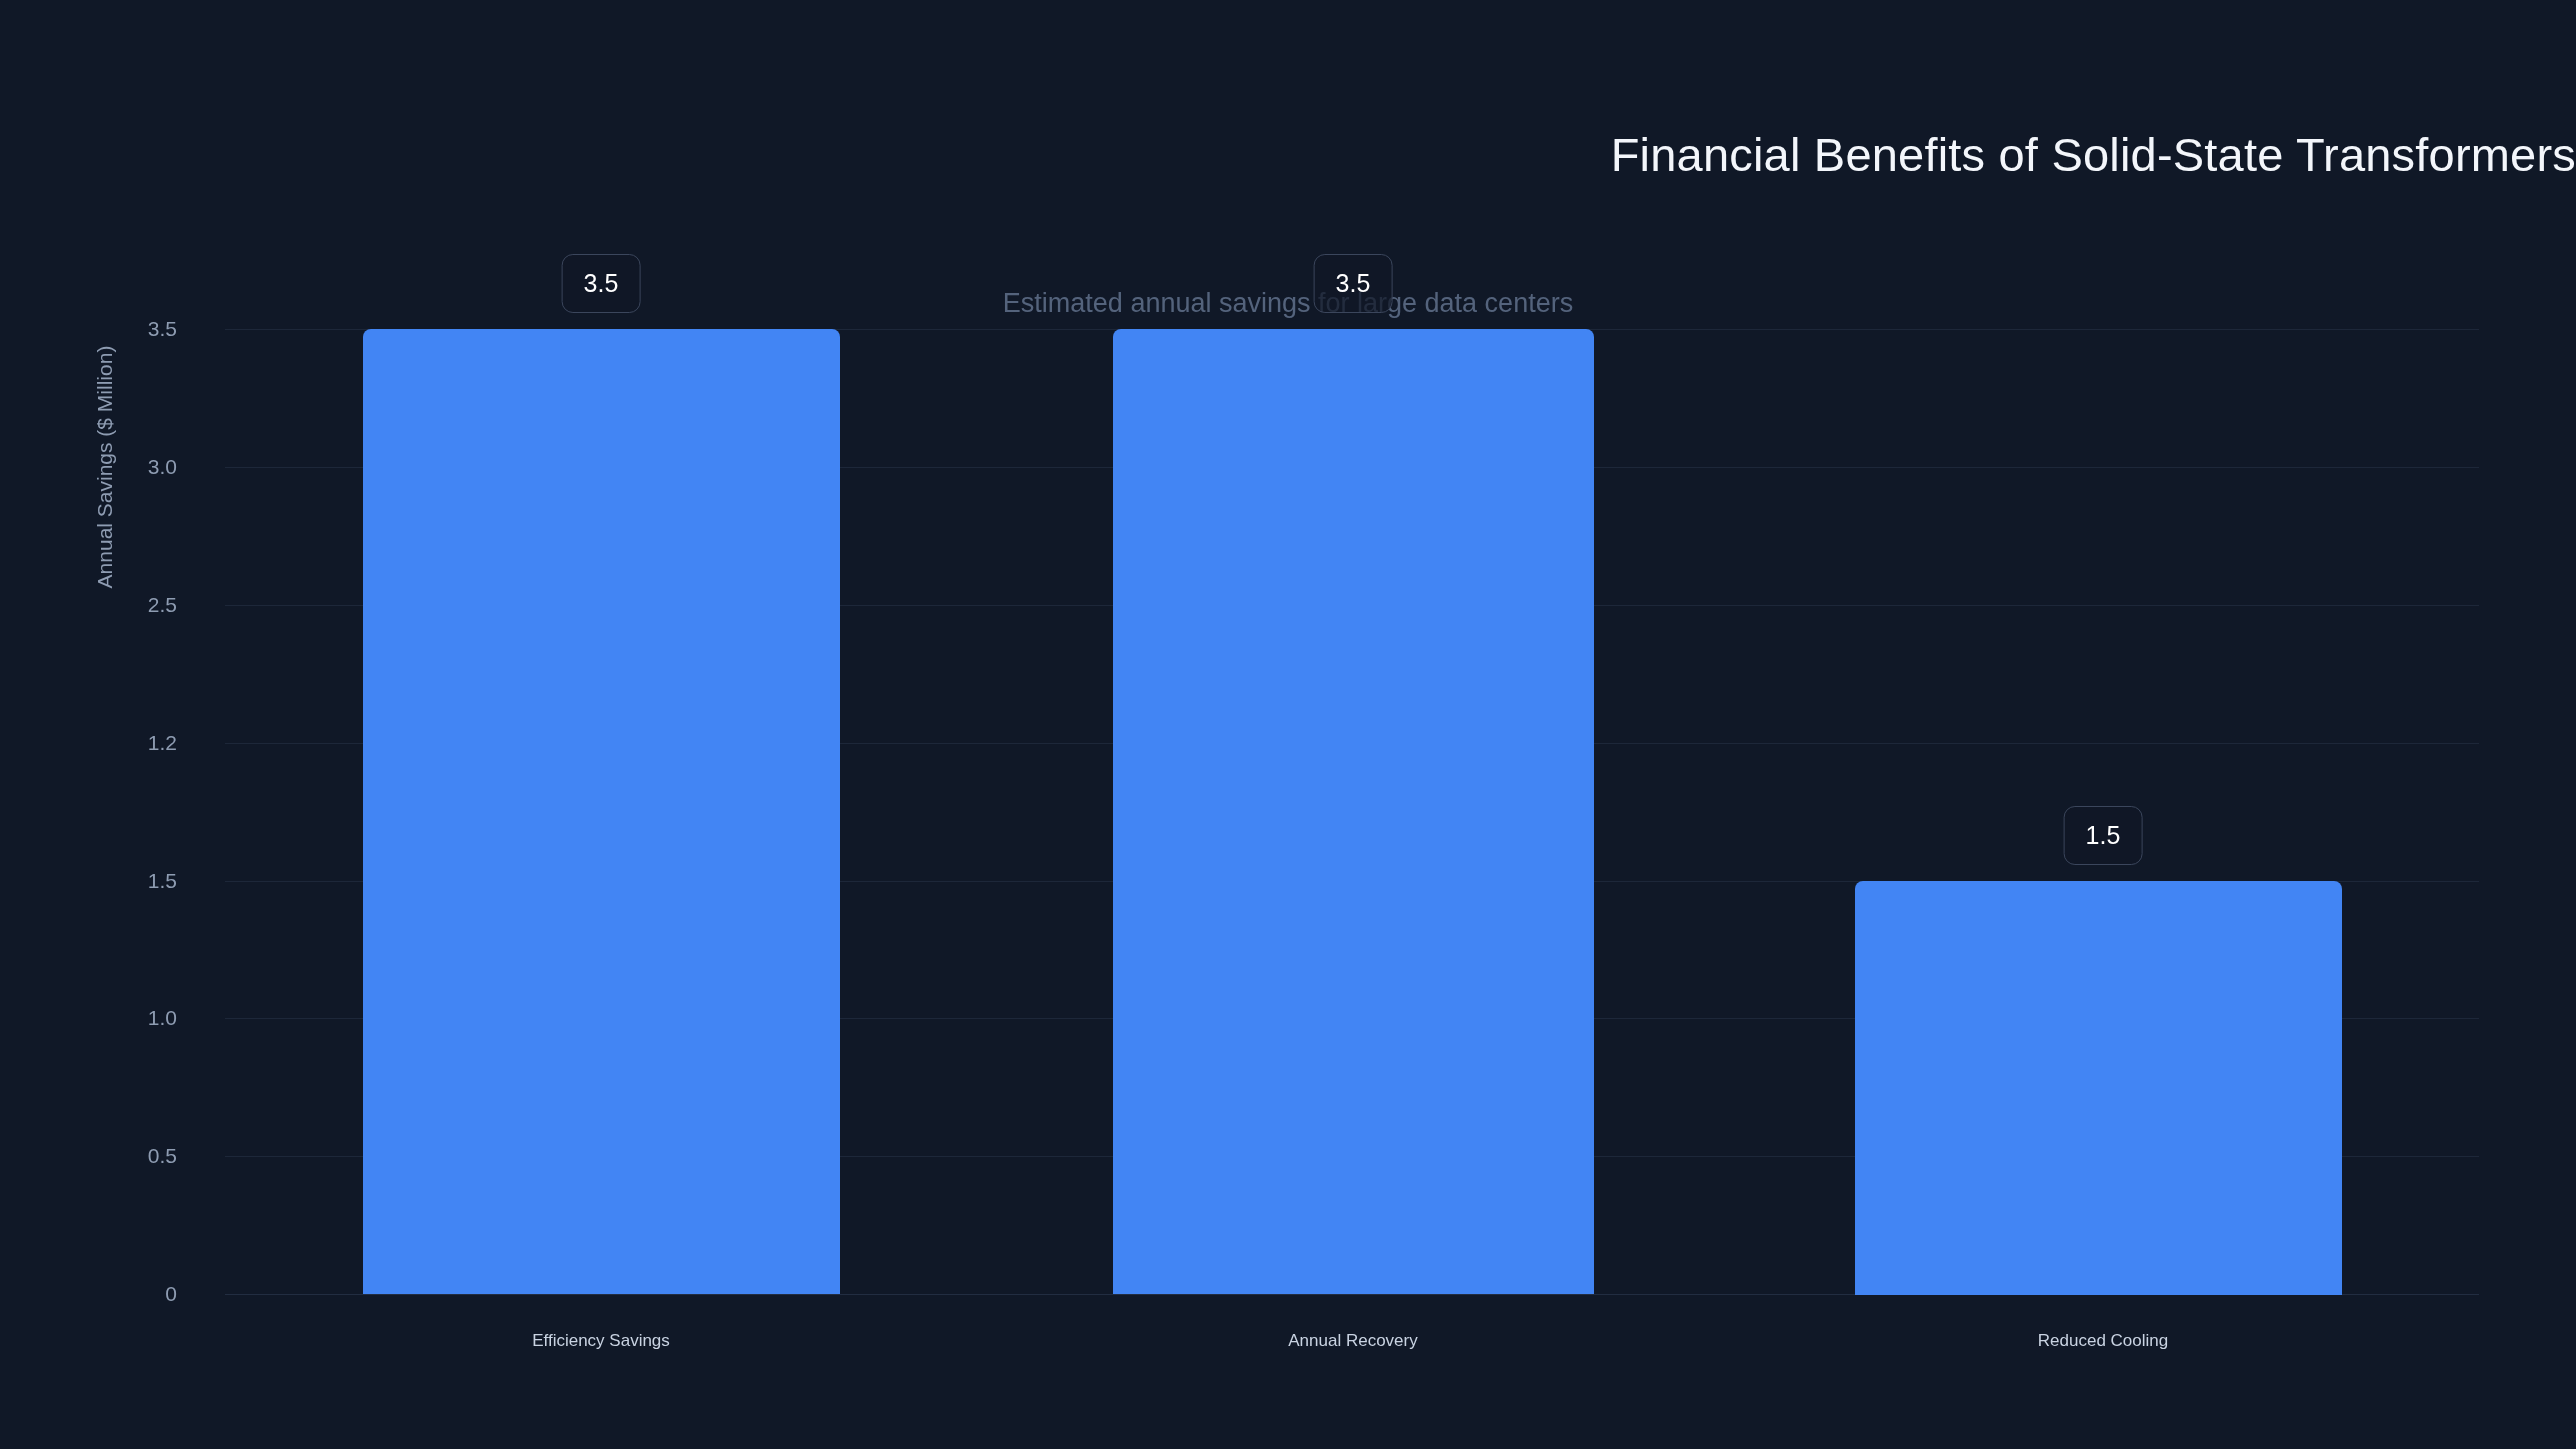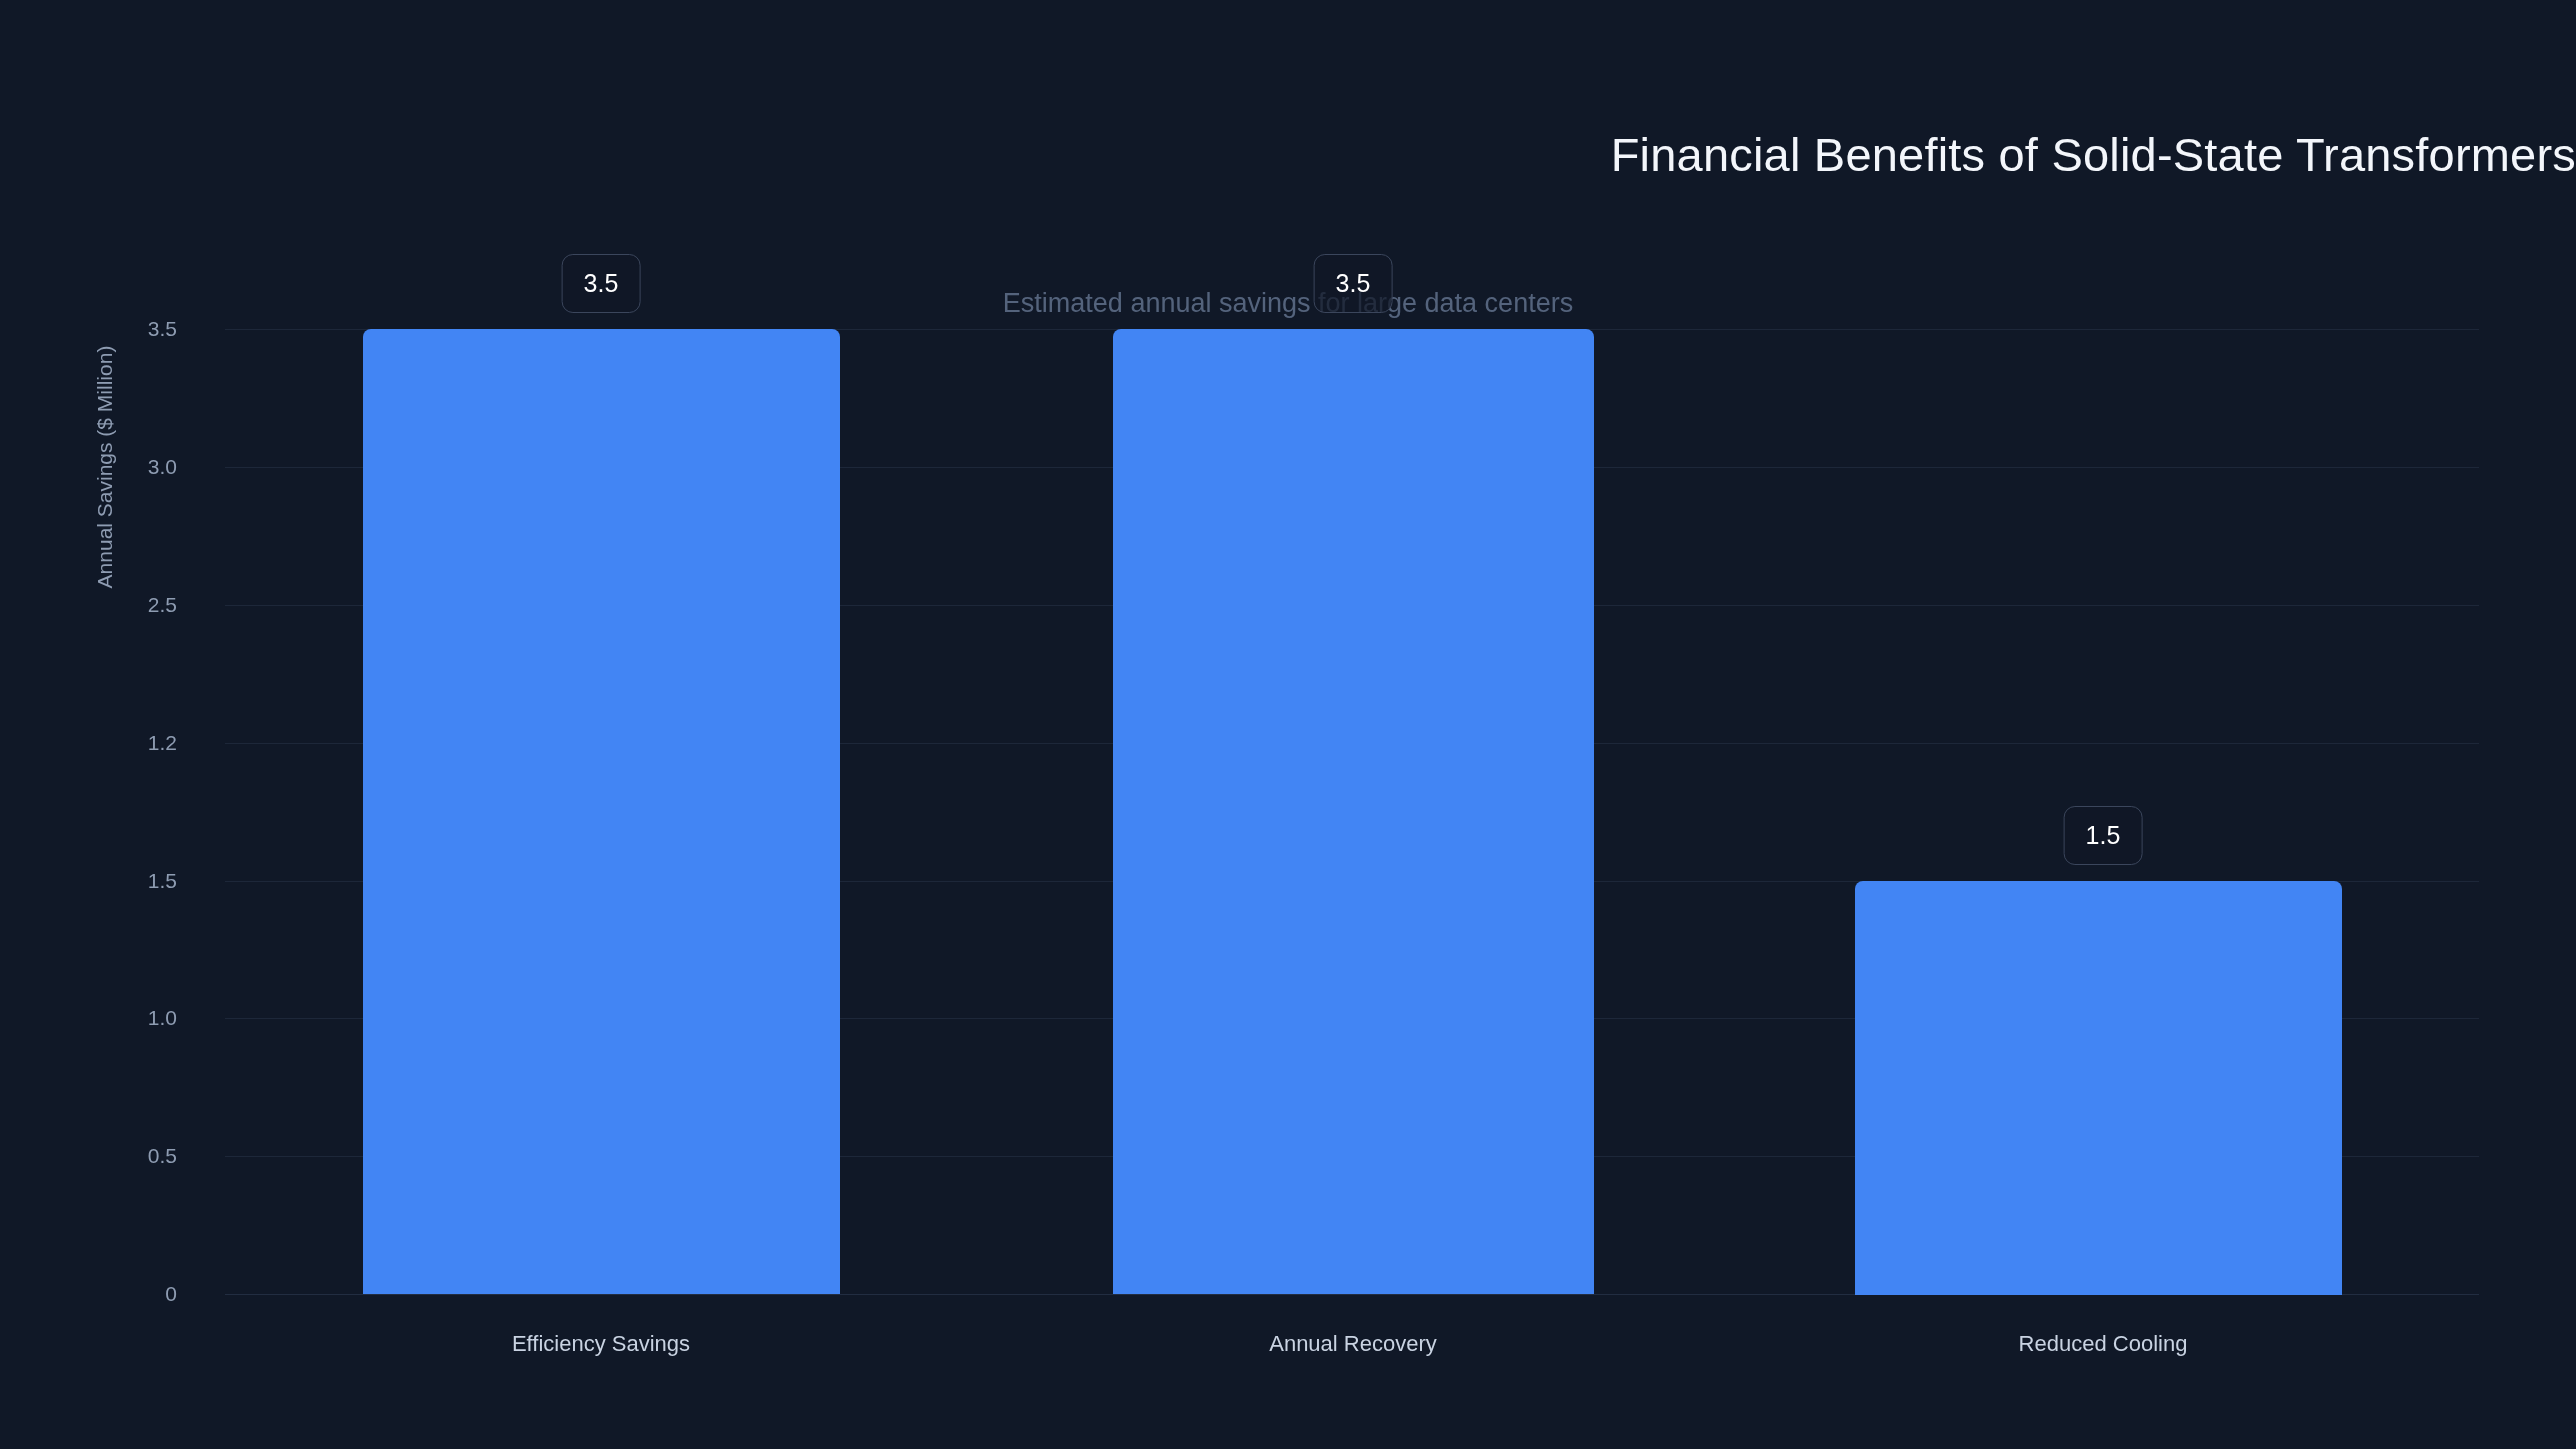--- a/index.html
+++ b/index.html
@@ -130,21 +130,21 @@
     padding: 16px 21px;
     text-align: center;
     z-index: 3;
   }
 
   
   .category-label {
     position: absolute;
     top: 1331px;
     transform: translateX(-50%);
-    font-size: 22px;
+    font-size: 17px;
     color: #c9d3e2;
     white-space: nowrap;
   }
 </style>
 </head>
 <body>
 
 <div id="figure">
 
   <div id="chart-title">Financial Benefits of Solid-State Transformers</div>

